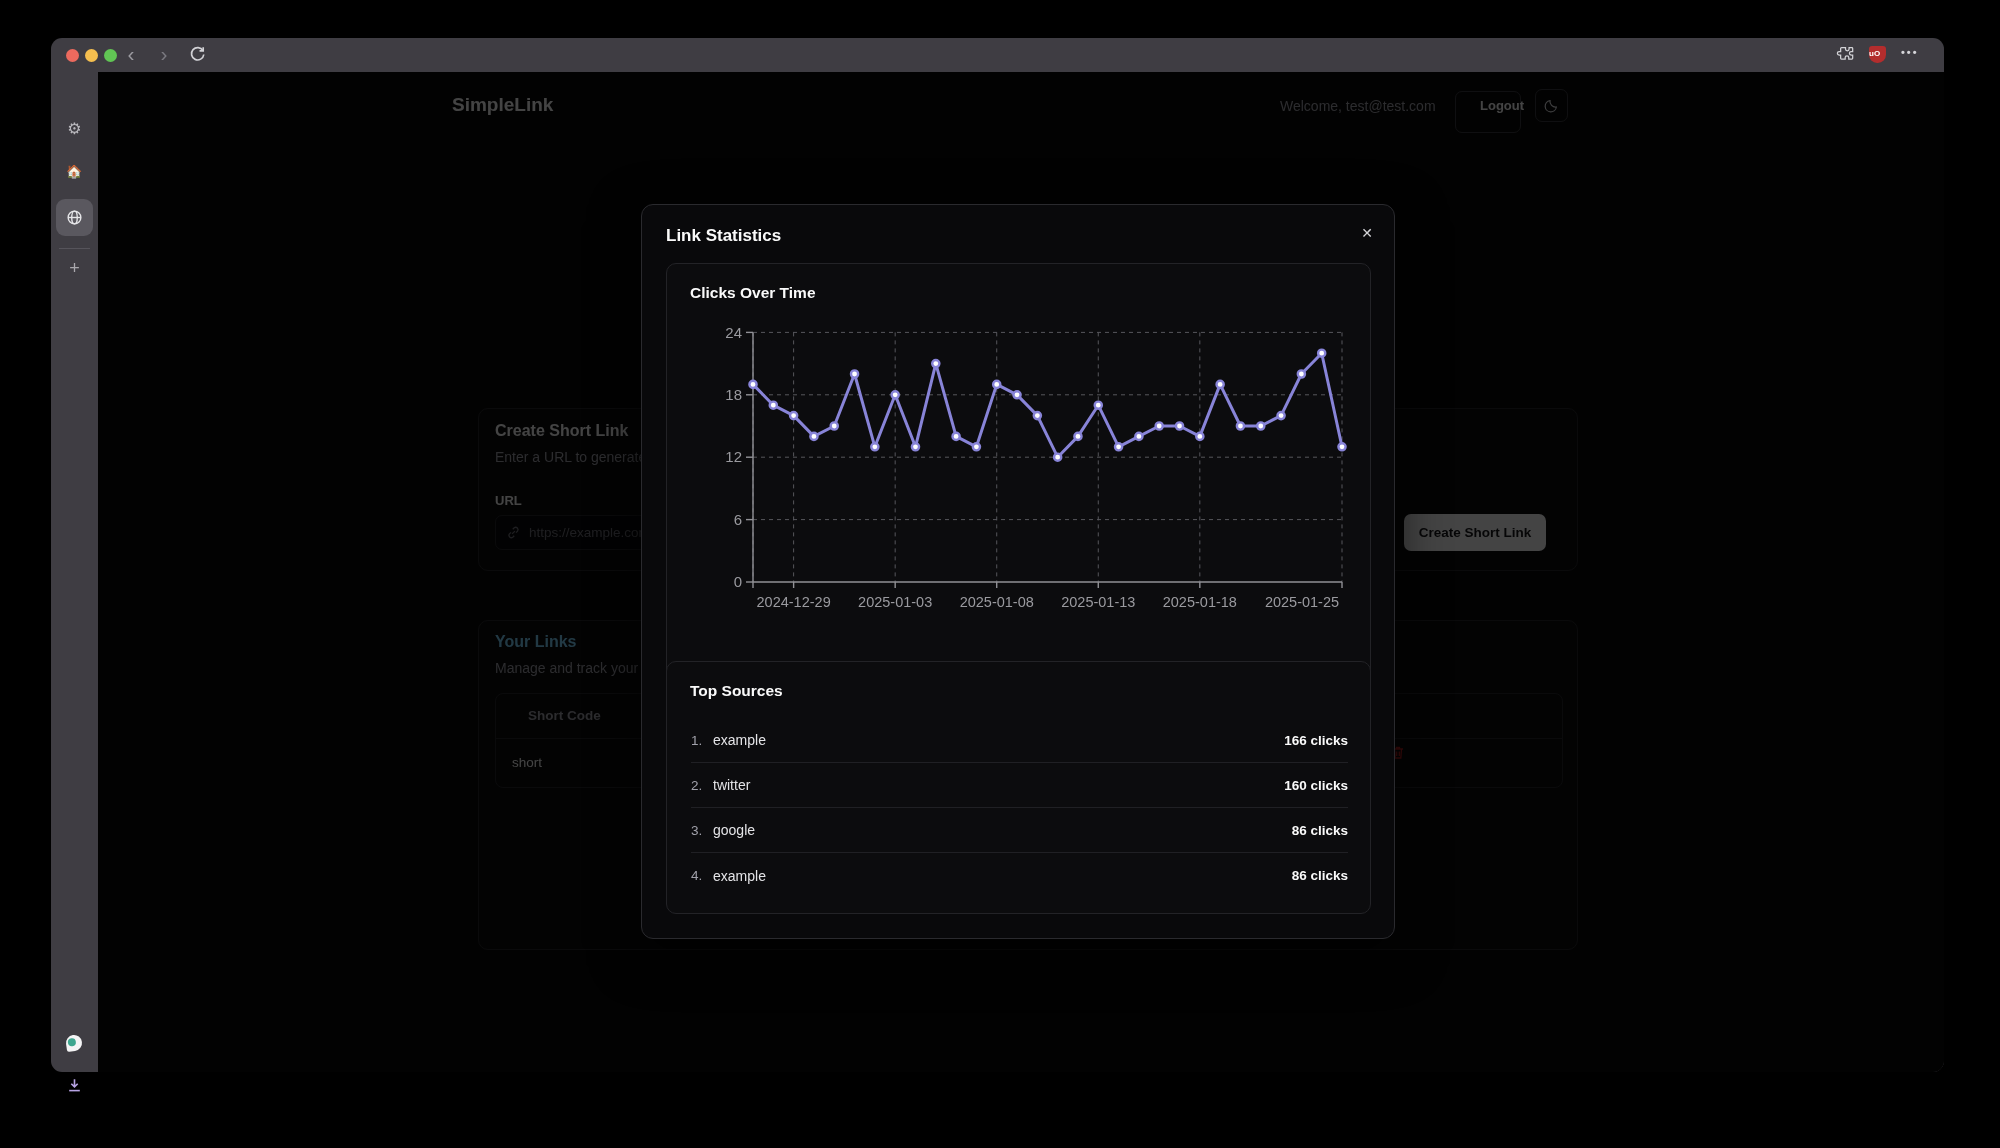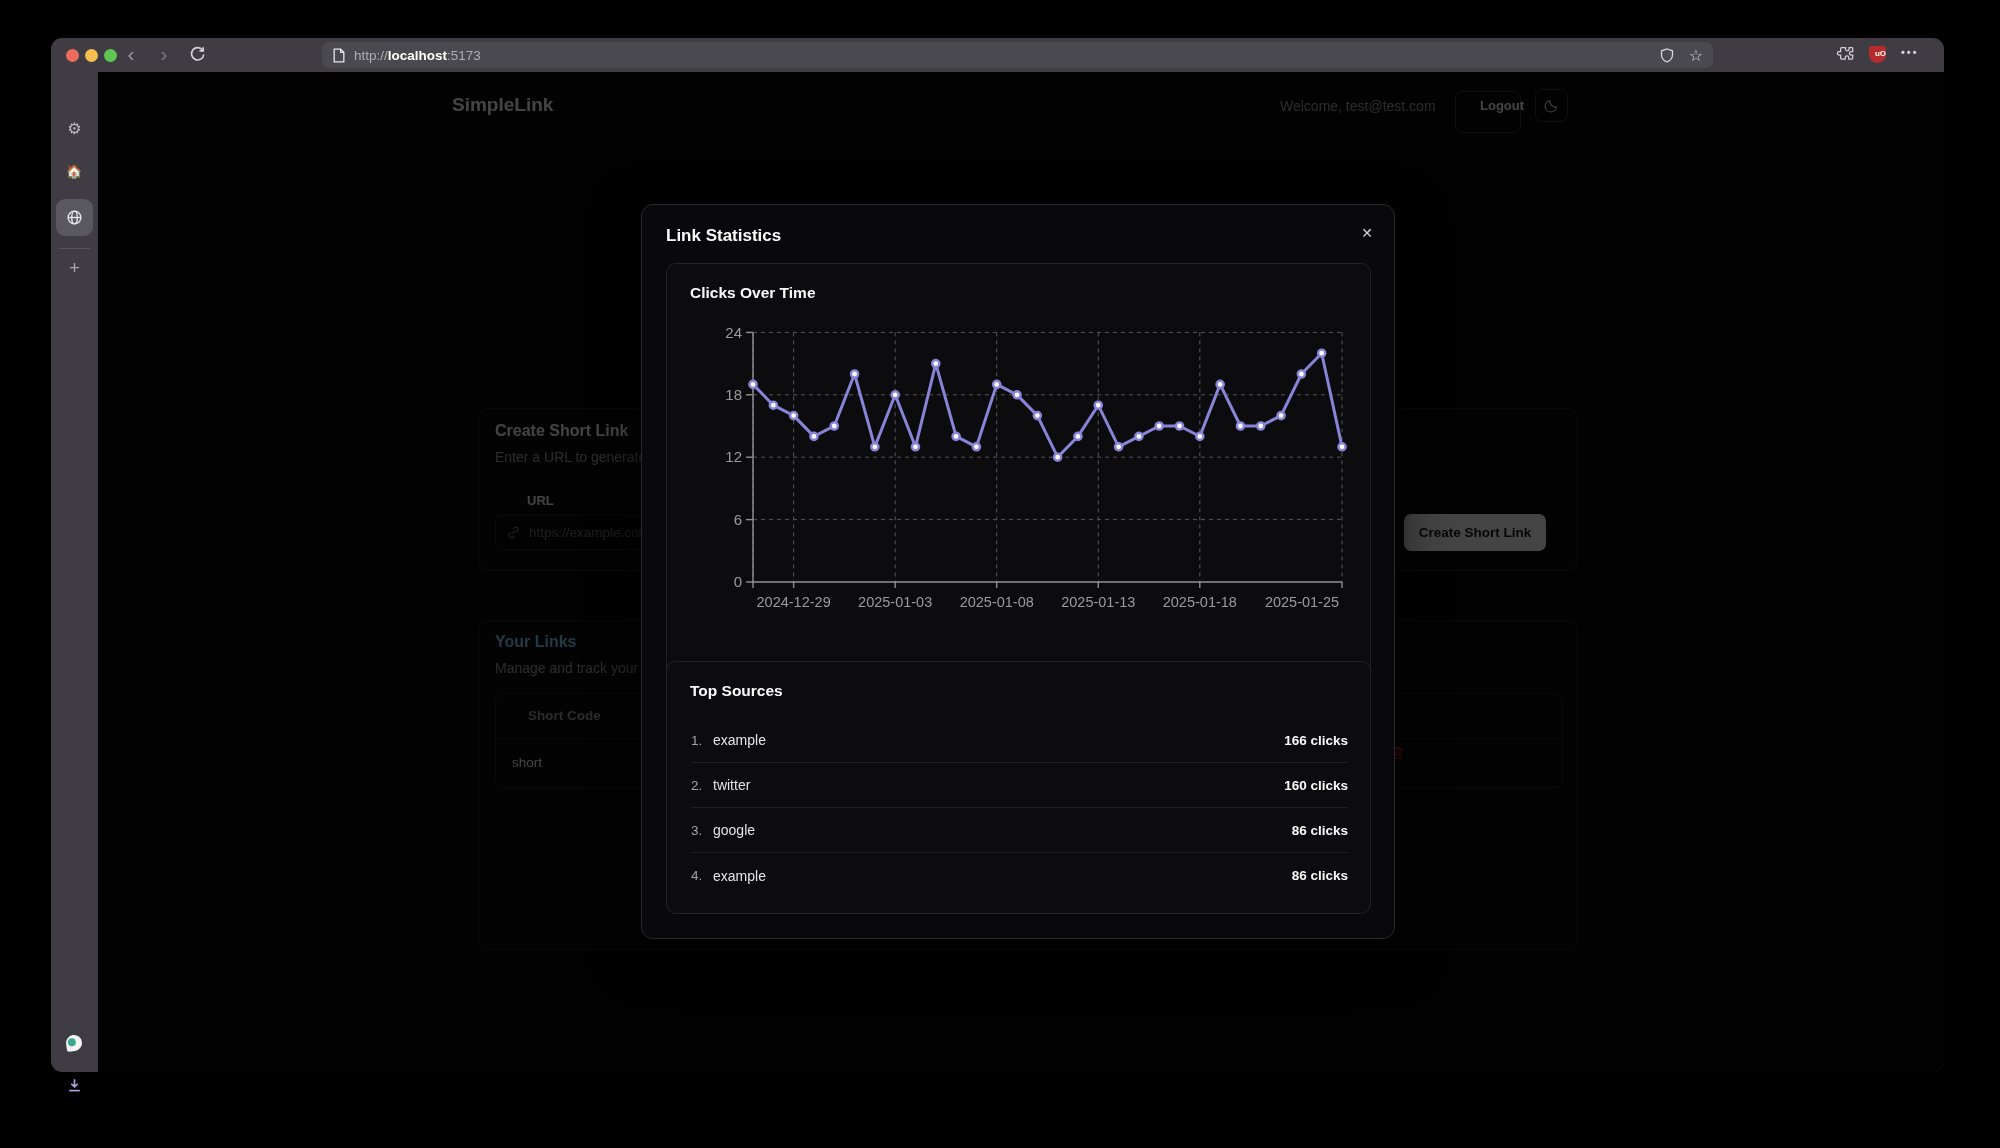--- a/index.html
+++ b/index.html
@@ -9,40 +9,40 @@
 
   
   #window{left:51px;top:38px;width:1893px;height:1034px;background:#3f3d43;border-radius:11px;box-shadow:0 18px 60px rgba(0,0,0,.8);}
   #topbar{left:0;top:0;width:100%;height:34px;}
   .light{width:13px;height:13px;border-radius:50%;top:11px;}
   .navbtn{top:3px;width:26px;height:27px;color:#9c9ba1;font-size:21px;line-height:25px;text-align:center;}
   .navbtn.dim{color:#7b7a81;}
   #urlbar{left:271px;top:4px;width:1391px;height:26px;background:#4b4950;border-radius:7px;display:flex;align-items:center;padding:0 10px;color:#aeadb3;font-size:13.5px;}
   #urlbar .host{color:#ffffff;font-weight:bold;}
   .tb-icon{display:inline-flex;align-items:center;justify-content:center;}
-  #ublock{left:1818px;top:8px;width:17px;height:17px;background:#b32d2d;border-radius:3px 3px 48% 48%;color:#fff;font-size:8px;font-weight:bold;text-align:right;line-height:16px;}
+  #ublock{left:1818px;top:8px;width:17px;height:17px;background:#b32d2d;border-radius:3px 3px 48% 48%;color:#fff;font-size:8px;font-weight:bold;text-align:left;line-height:16px;}
   #ellipsis{left:1850px;top:8px;color:#d6d6da;font-size:11px;letter-spacing:2px;font-weight:bold;}
 
   
   #sidebar{left:0;top:34px;width:47px;height:1000px;border-radius:0 0 0 11px;}
   .side-ic{left:0;width:47px;text-align:center;color:#b8b7bc;}
   #active-tab{left:5px;top:127px;width:37px;height:37px;background:#5a585f;border-radius:9px;display:flex;align-items:center;justify-content:center;}
   #side-divider{left:8px;top:176px;width:31px;height:1px;background:#56545b;}
 
   
   #content{left:47px;top:34px;width:1846px;height:1000px;background:#0a0a0a;border-radius:0 0 11px 0;overflow:hidden;}
   #brand{left:354px;top:22px;font-size:19px;font-weight:bold;color:#fafafa;}
   #welcome{left:1182px;top:26px;font-size:14px;color:#a1a1aa;}
   #logout-btn{left:1357px;top:19px;width:66px;height:42px;border:1px solid #3a3a3f;border-radius:7px;color:#fafafa;font-size:13px;font-weight:bold;text-align:center;line-height:27px;background:transparent;padding-left:24px;}
   #theme-btn{left:1437px;top:17px;width:33px;height:33px;border:1px solid #3a3a3f;border-radius:7px;display:flex;align-items:center;justify-content:center;}
   .card{background:#0c0c0d;border:1px solid #27272a;border-radius:10px;}
   #create-card{left:380px;top:336px;width:1100px;height:163px;}
   #create-title{left:16px;top:13px;font-size:16px;font-weight:bold;color:#fafafa;}
   #create-sub{left:16px;top:40px;font-size:14px;color:#a1a1aa;}
-  #url-label{left:16px;top:84px;font-size:13px;font-weight:bold;color:#fafafa;margin-left:32px;}
+  #url-label{left:16px;top:84px;font-size:13px;font-weight:bold;color:#fafafa;}
   #url-input{left:16px;top:106px;width:891px;height:35px;border:1px solid #27272a;border-radius:7px;background:#09090b;display:flex;align-items:center;padding:0 10px;gap:8px;}
   #url-input .ph{color:#71717a;font-size:13.5px;}
   #create-btn{left:925px;top:105px;width:142px;height:37px;background:#fafafa;border-radius:7px;color:#18181b;font-size:13.5px;font-weight:bold;text-align:center;line-height:37px;}
   #links-card{left:380px;top:548px;width:1100px;height:330px;}
   #links-title{left:16px;top:12px;font-size:16px;font-weight:bold;color:#7dd3fc;}
   #links-sub{left:16px;top:39px;font-size:14px;color:#a1a1aa;}
   #links-table{left:16px;top:72px;width:1068px;border:1px solid #27272a;border-radius:8px;}
   #links-th{left:24px;top:0;height:44px;font-size:13.5px;font-weight:bold;color:#a1a1aa;line-height:44px;padding-left:8px;}
   #links-row-border{left:0;top:44px;width:1066px;height:1px;background:#27272a;}
   #links-td{left:8px;top:44px;height:50px;font-size:13.5px;color:#fafafa;line-height:50px;padding-left:8px;}
@@ -77,37 +77,20 @@
       <span class="abs light" style="left:15px;background:#ec6a5e;"></span>
       <span class="abs light" style="left:34px;background:#f5bf4f;"></span>
       <span class="abs light" style="left:53px;background:#61c554;"></span>
       <div class="abs navbtn" style="left:67px;">‹</div>
       <div class="abs navbtn dim" style="left:100px;">›</div>
       <div class="abs tb-icon" style="left:137px;top:7px;">
         <svg width="19" height="19" viewBox="0 0 16 16">
             <path d="M12.6 4.7A5.2 5.2 0 1 0 13.3 8" fill="none" stroke="#d2d2d6" stroke-width="1.4"></path>
             <path d="M12.8 1.8v3.1h-3.1" fill="none" stroke="#d2d2d6" stroke-width="1.4"></path>
           </svg>
-      </div>
-      <div id="urlbar" class="abs">
-        <span class="tb-icon" style="margin-right:8px;">
-          <svg width="14" height="15" viewBox="0 0 12 14">
-              <path d="M1.5 1h6l3 3v9h-9z" fill="none" stroke="#e8e8ea" stroke-width="1.2"></path>
-              <path d="M7.5 1v3h3" fill="none" stroke="#e8e8ea" stroke-width="1.2"></path>
-            </svg>
-        </span>
-        <span>http://</span>
-          <span class="host">localhost</span>
-          <span>:5173</span>
-        <span class="tb-icon" style="margin-left:auto;">
-          <svg width="16" height="17" viewBox="0 0 16 16">
-              <path d="M8 1.5l5.5 1.8v4c0 3.6-2.3 6-5.5 7.2-3.2-1.2-5.5-3.6-5.5-7.2v-4z" fill="none" stroke="#d6d6da" stroke-width="1.3"></path>
-            </svg>
-        </span>
-        <span style="margin-left:14px;color:#d6d6da;font-size:16px;">☆</span>
       </div>
       <div class="abs tb-icon" style="left:1785px;top:7px;">
         <svg width="19" height="19" viewBox="0 0 18 18">
             <path d="M6 2.5h3v1.4a1.7 1.7 0 0 0 3.4 0V2.5H15a.8.8 0 0 1 .8.8v2.9h-1.4a1.7 1.7 0 0 0 0 3.4h1.4v2.9a.8.8 0 0 1-.8.8h-2.9v-1.4a1.7 1.7 0 0 0-3.4 0v1.4H5.2a.8.8 0 0 1-.8-.8v-2.9H3a1.7 1.7 0 0 1 0-3.4h1.4V3.3a.8.8 0 0 1 .8-.8z" fill="none" stroke="#d2d2d6" stroke-width="1.2"></path>
           </svg>
       </div>
       <div id="ublock" class="abs">uO</div>
       <div id="ellipsis" class="abs">•••</div>
     </div>
 

